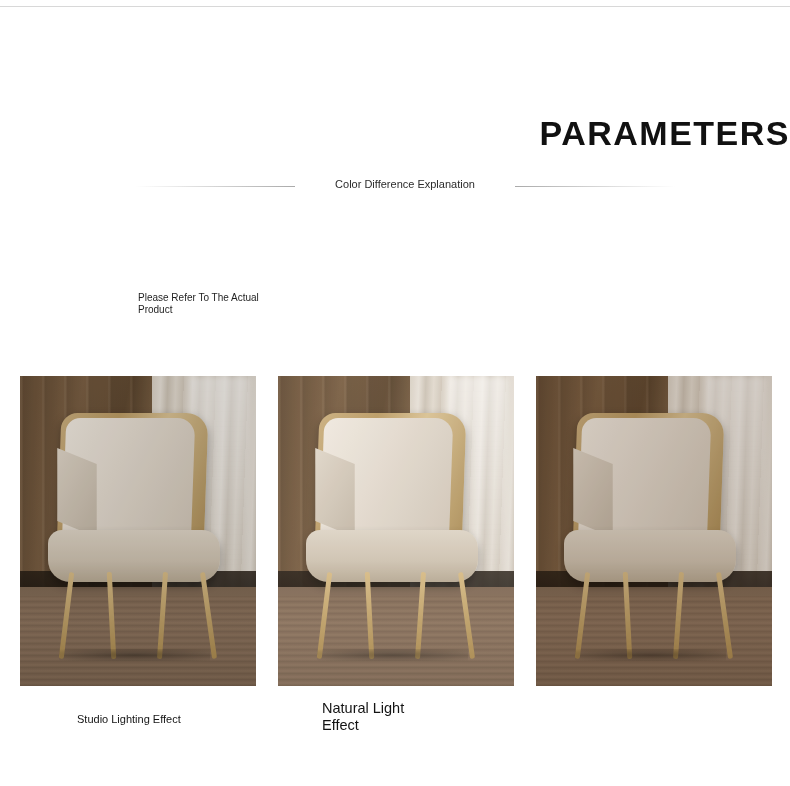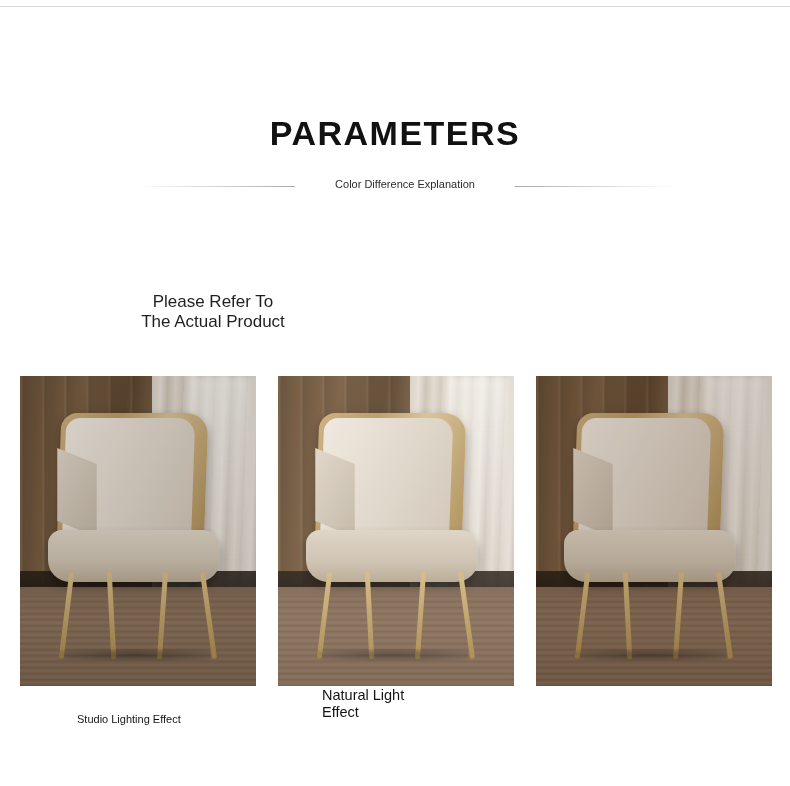--- a/index.html
+++ b/index.html
@@ -31,21 +31,21 @@
     left: 0;
     width: 790px;
     height: 778px;
     background: #ffffff;
   }
   .title {
     position: absolute;
     top: 106px;
     left: 0;
     width: 790px;
-    text-align: center;
+    text-align: right;
     font-size: 34px;
     font-weight: bold;
     letter-spacing: 1.5px;
     color: #111111;
   }
   .sub-row {
     position: absolute;
     top: 165px;
     left: 135px;
     width: 540px;
@@ -80,25 +80,24 @@
     top: 253px;
     left: 138px;
     font-size: 13.5px;
     color: #1f1f1f;
     letter-spacing: 0.1px;
   }
   .note-line-2 {
     position: absolute;
     top: 284px;
     left: 138px;
-    font-size: 17px;
+    font-size: 10px;
     color: #1f1f1f;
     width: 150px;
     line-height: 1.18;
-    text-align: center;
   }
   .gallery {
     position: absolute;
     top: 368px;
     left: 20px;
     width: 752px;
     display: flex;
     gap: 22px;
   }
   .card {
@@ -252,21 +251,21 @@
     color: #141414;
     line-height: 1.2;
   }
   .caption.small {
     font-size: 11px;
     margin-top: 27px;
     padding-left: 57px;
   }
   .caption.big {
     font-size: 14.5px;
-    margin-top: 1px;
+    margin-top: 14px;
     padding-left: 44px;
     width: 130px;
   }
 </style>
 </head>
 <body>
 
 <div class="top-bar"></div>
 
 <div class="page">

